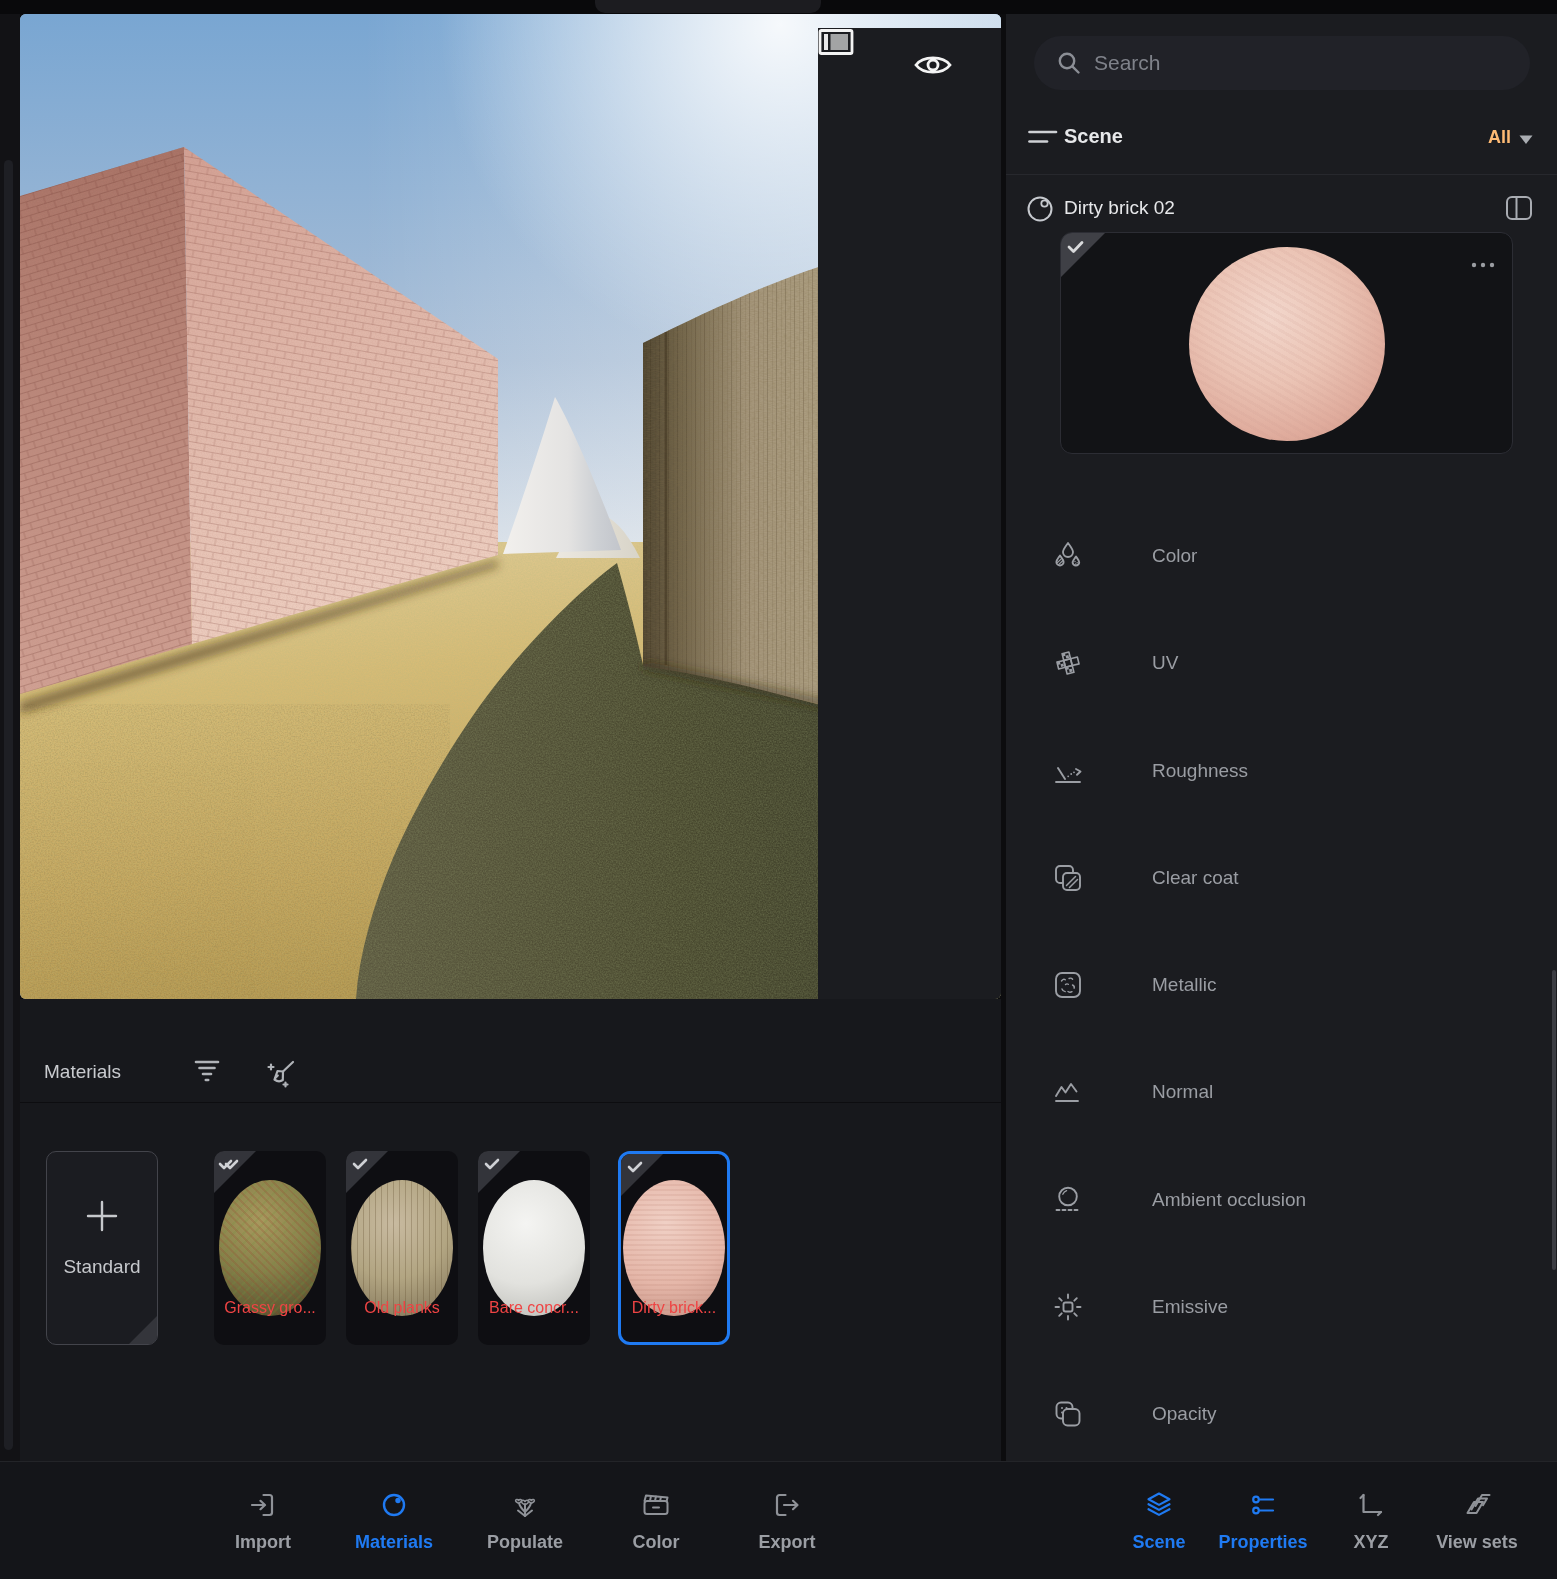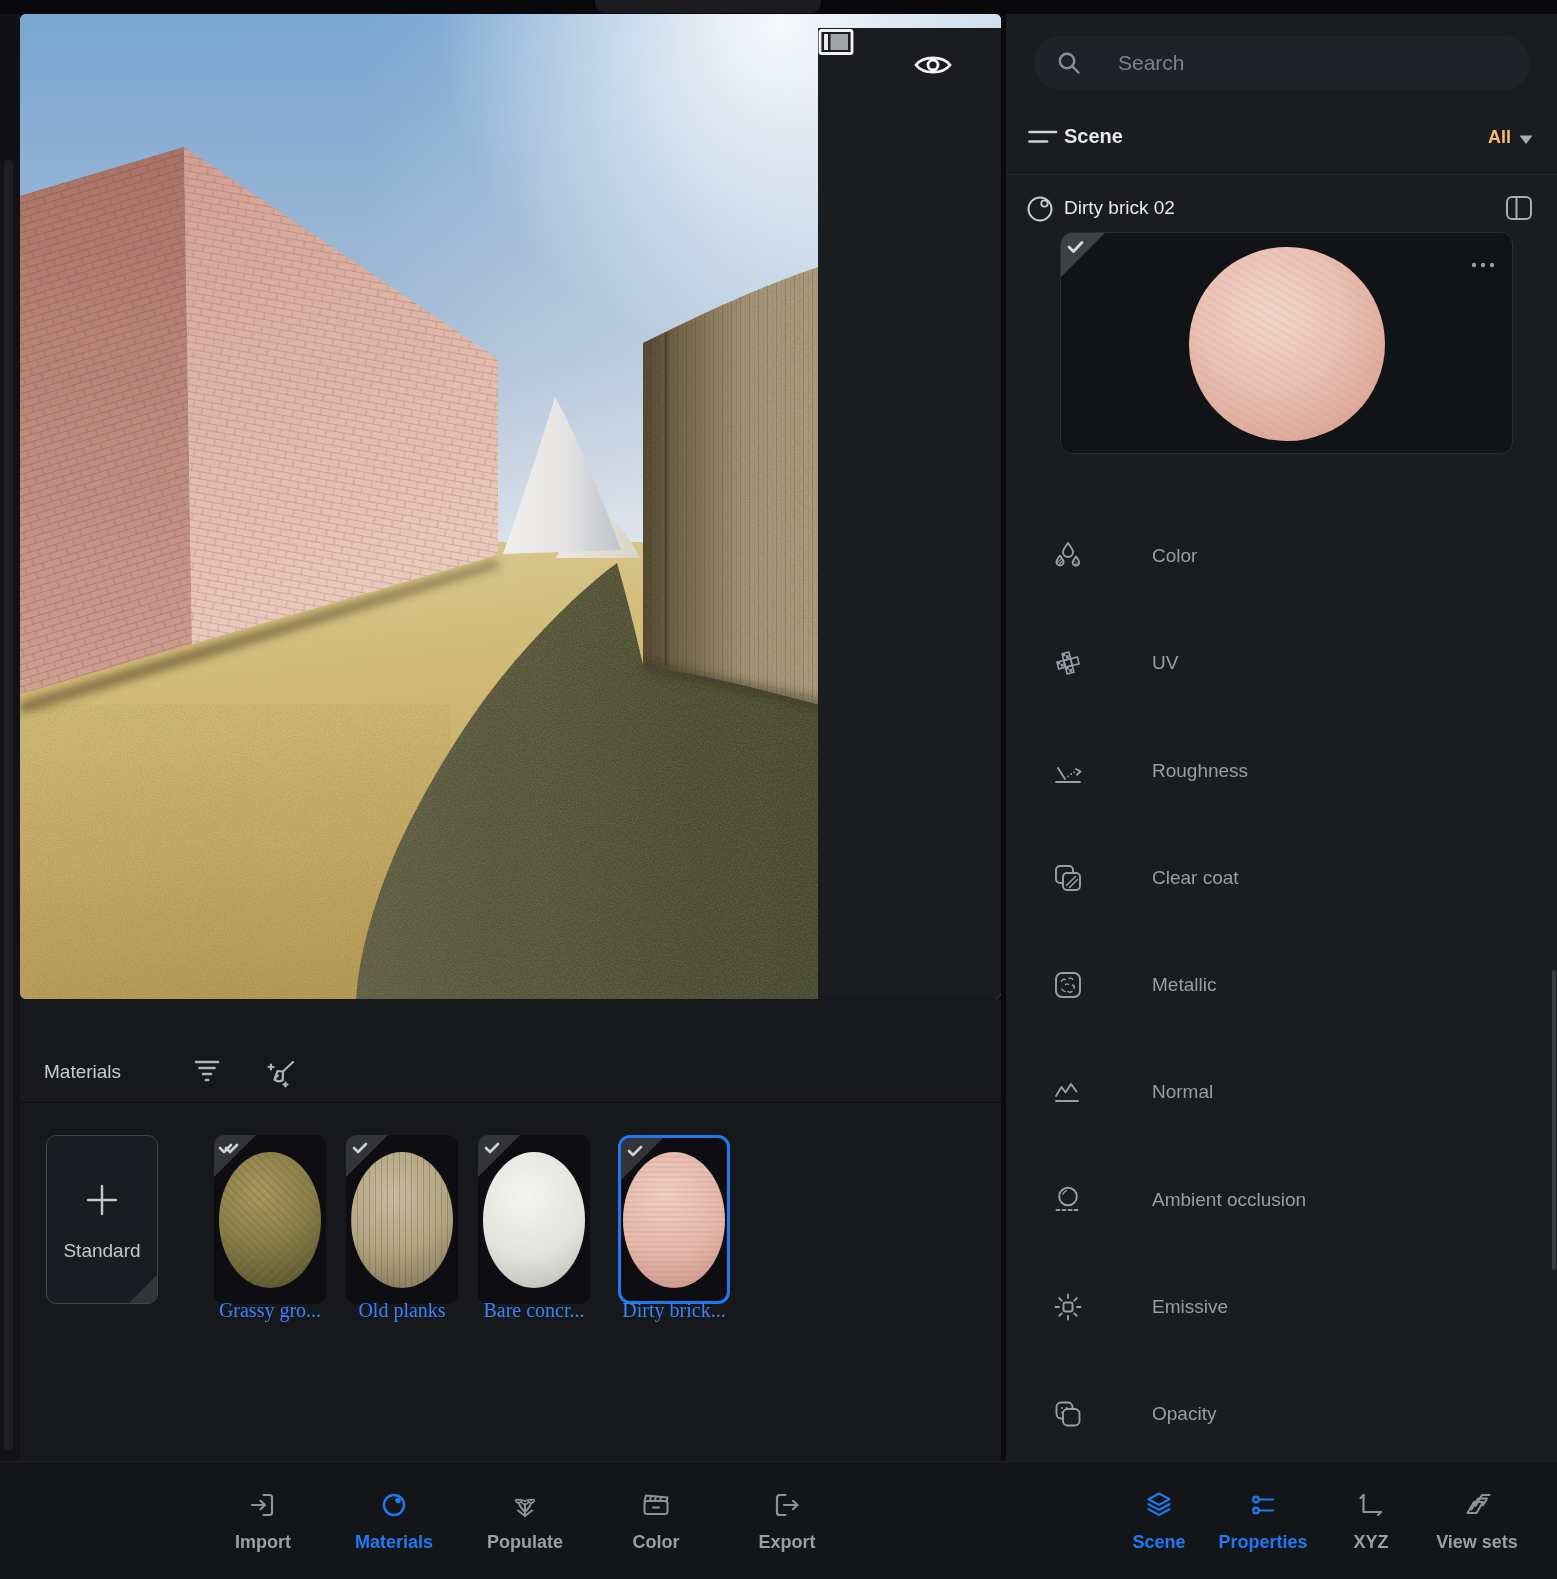--- a/index.html
+++ b/index.html
@@ -22,21 +22,21 @@
   .vp-tool.panel { left:798px; }
   .vp-tool.eye { left:893px; }
   
   .strip { position:absolute; left:20px; top:999px; width:981px; height:462px; background:#17181c; }
   .strip-header { position:absolute; left:0; top:0; width:100%; height:103px; }
   .strip-title { position:absolute; left:24px; top:62px; font-size:19px; color:#c9cbcf; }
   .strip-ic { position:absolute; top:59px; width:30px; height:30px; cursor:pointer; }
   .strip-ic.filter { left:173px; }
   .strip-ic.broom { left:245px; }
   .strip-divider { position:absolute; left:0; top:103px; width:100%; height:1px; background:#0d0d10; }
-  .card { position:absolute; top:136px; width:112px; height:169px; border-radius:10px; cursor:pointer; }
+  .card { position:absolute; top:152px; width:112px; height:194px; border-radius:10px; cursor:pointer; }
   .card.standard { left:26px; background:#1b1c21; border:1.5px solid #43444b; }
   .card .plus { position:absolute; left:50%; top:44px; transform:translateX(-50%); }
   .card .std-label { position:absolute; width:100%; text-align:center; top:104px; font-size:19px; color:#c6c8cc; }
   .fold-br { position:absolute; right:0; bottom:0; width:28px; height:28px; overflow:hidden; border-radius:0 0 8px 0; }
   .thumb { background:#0e0e12; overflow:hidden; }
   .thumb.t1 { left:194px; } .thumb.t2 { left:326px; } .thumb.t3 { left:458px; }
   .thumb.t4 { left:598px; border:3px solid #1f7af2; border-radius:12px; }
   .sphere { position:absolute; left:50%; top:50%; transform:translate(-50%,-50%); width:102px; height:136px; border-radius:50%; }
   .sph-grass { background:
       repeating-linear-gradient(45deg, rgba(150,70,45,.22) 0 2px, transparent 2px 6px),
@@ -44,25 +44,25 @@
       radial-gradient(circle at 40% 30%, #a89a5e 0%, #87804a 45%, #5f5c34 80%, #45442a 100%); }
   .sph-planks { background:
       repeating-linear-gradient(90deg, rgba(90,70,40,.28) 0 1px, transparent 1px 6px),
       radial-gradient(circle at 42% 32%, #c8baa0 0%, #b2a582 50%, #8a7d60 88%, #6e6348 100%); }
   .sph-concrete { background: radial-gradient(circle at 42% 32%, #f4f4f2 0%, #e2e2de 55%, #bfbfba 92%, #a8a8a2 100%); }
   .sph-brick { background:
       repeating-linear-gradient(0deg, rgba(180,120,105,.15) 0 2px, transparent 2px 5px),
       radial-gradient(circle at 42% 32%, #f0d0c5 0%, #e5b7a9 55%, #cc9a8c 88%, #b2806f 100%); }
   .fold-tl { position:absolute; left:0; top:0; }
   .thumb-labels { position:absolute; left:0; top:300px; width:100%; height:26px; }
-  .thumb-label { position:absolute; width:140px; text-align:center; font-size:20px; color:#3b82f6;font-family:Liberation Serif, serif; }
+  .thumb-label { position:absolute; width:140px; text-align:center; font-size:16px; color:#ef4444; }
   .tl1 { left:180px; } .tl2 { left:312px; } .tl3 { left:444px; } .tl4 { left:584px; }
   
   .panel { position:absolute; left:1006px; top:14px; width:551px; height:1447px; background:#1b1c20; }
-  .search { position:absolute; left:28px; top:22px; width:496px; height:54px; border-radius:27px; background:#212228; display:flex; align-items:center;gap:24px; }
+  .search { position:absolute; left:28px; top:22px; width:496px; height:54px; border-radius:27px; background:#212228; display:flex; align-items:center; }
   .search svg { margin-left:22px; }
   .search input { flex:1; margin-left:12px; margin-right:20px; background:transparent; border:none; outline:none; font-family:"Liberation Sans",sans-serif; font-size:21px; color:#d7d8da; }
   .search input::placeholder { color:#7f828a; }
   .scene-row { position:absolute; left:0; top:96px; width:100%; height:56px; }
   .scene-row .list-ic { position:absolute; left:22px; top:18px; }
   .scene-label { position:absolute; left:58px; top:15px; font-size:20px; font-weight:600; color:#e7e8ea; }
   .scene-filter { position:absolute; right:46px; top:17px; font-size:18px; font-weight:700; color:#fdba74; }
   .scene-caret { position:absolute; right:24px; top:25px; }
   .panel-divider { position:absolute; left:0; top:160px; width:100%; height:1px; background:#27282d; }
   .mat-row { position:absolute; left:0; top:170px; width:100%; height:52px; }

